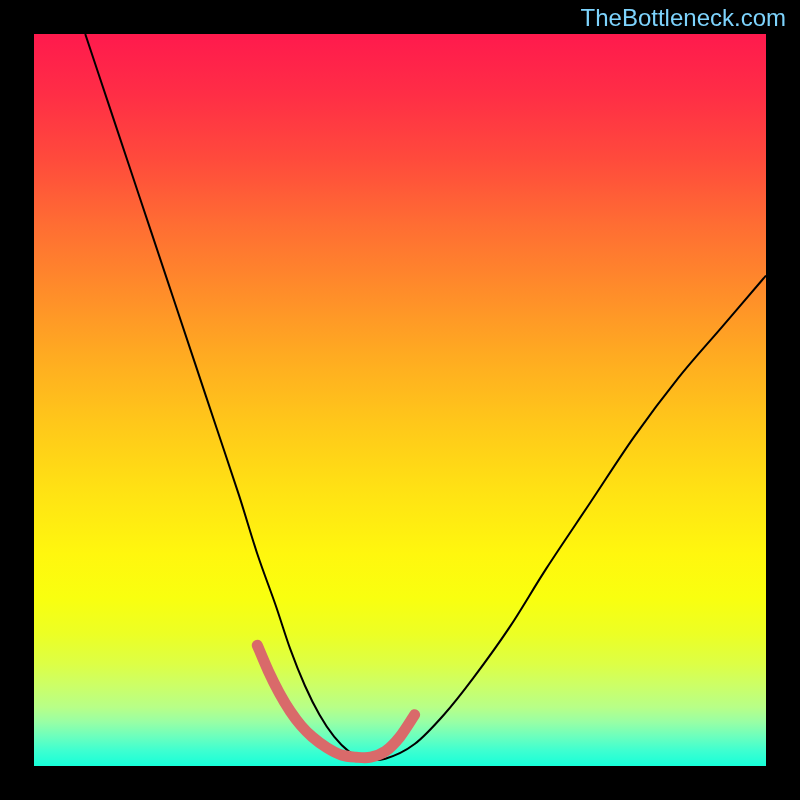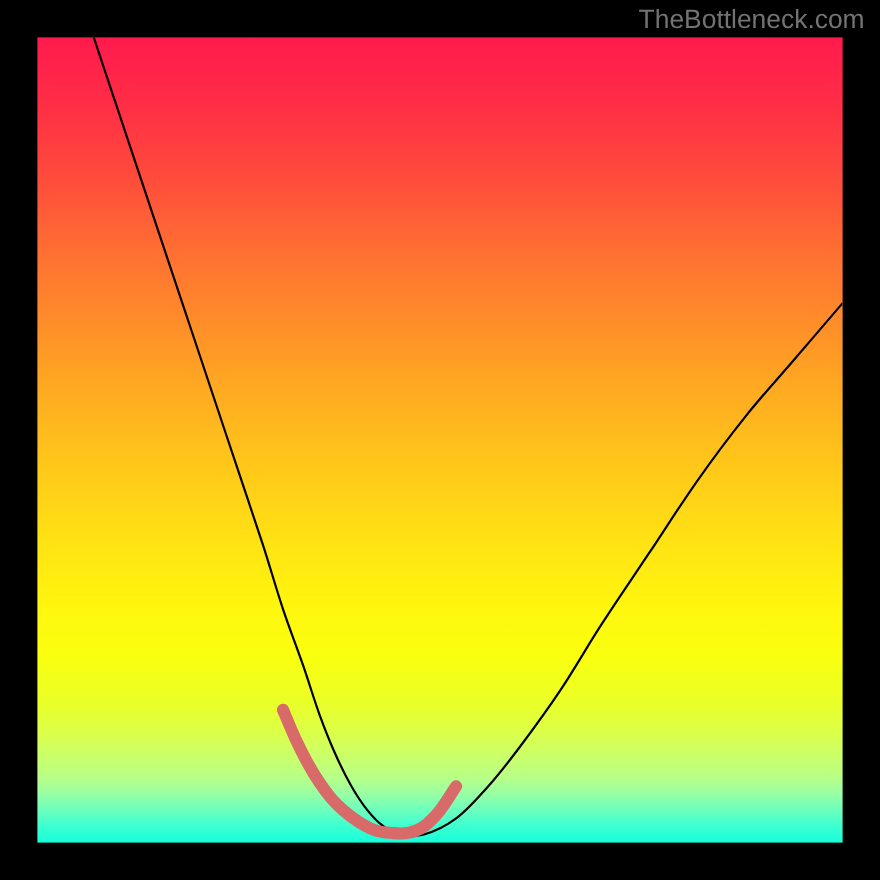--- a/index.html
+++ b/index.html
@@ -14,21 +14,21 @@
   .outer {
     position: relative;
     width: 800px;
     height: 800px;
     background: #000000;
   }
   .watermark {
     position: absolute;
     top: 4px;
     right: 14px;
-    color: #737373;
+    color: #7dd3fc;
     font-size: 24px;
     font-weight: 400;
     letter-spacing: 0px;
     z-index: 10;
   }
   .plot-area {
     position: absolute;
     left: 34px;
     top: 34px;
     width: 732px;

